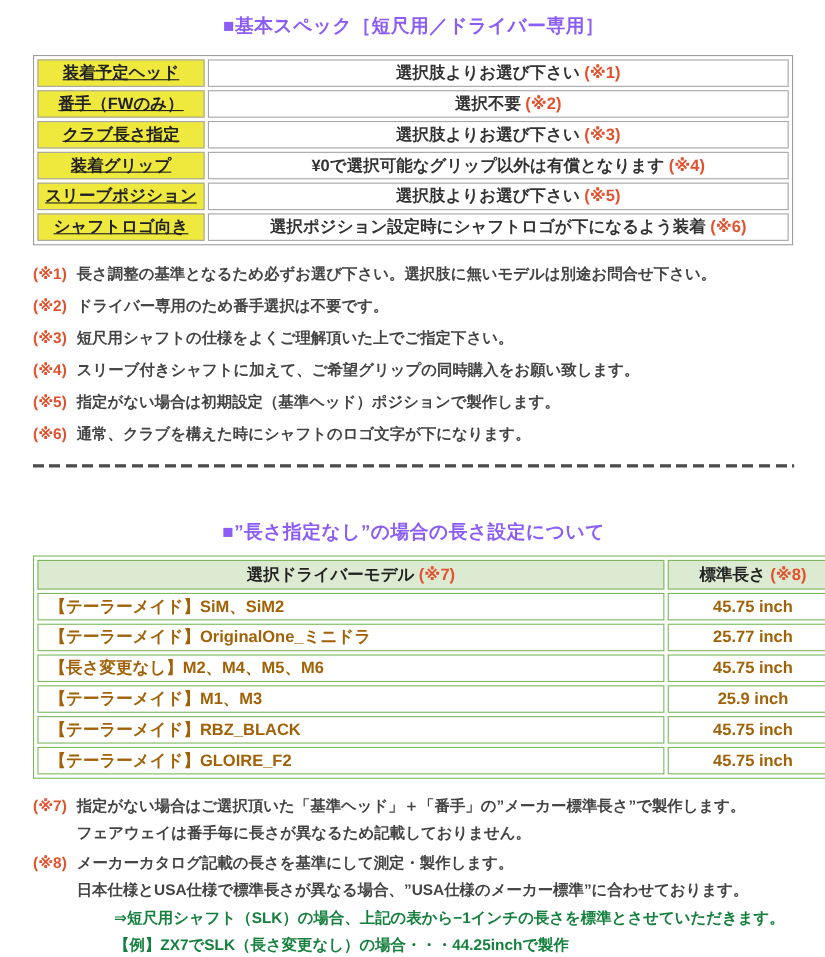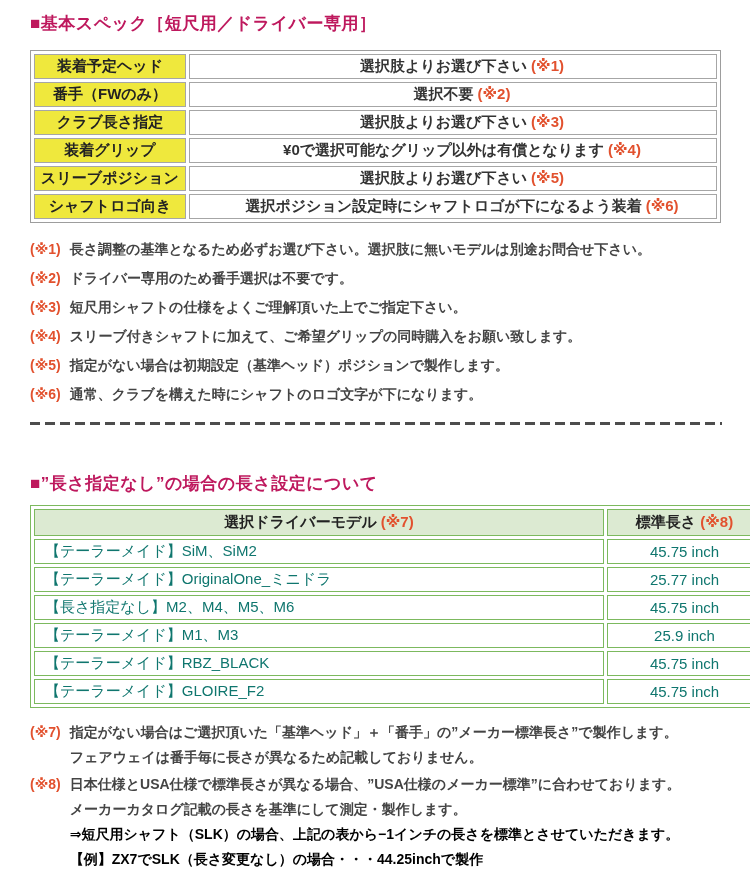--- a/index.html
+++ b/index.html
@@ -10,22 +10,23 @@
     font-family: "Liberation Sans", "DejaVu Sans", sans-serif;
     color: #333333;
   }
   .page { width: 750px; min-height: 870px; padding: 12px 28px 14px 30px; }
 
   
   .sec-title {
     margin: 0;
     font-size: 17px;
     font-weight: bold;
-    color: #be185d;
+    color: #8b5cf6;
     letter-spacing: 0.5px;
+    text-align: center;
   }
   .sec-title-2 { margin-top: 47px; }
 
   
   .spec-table {
     width: 691px;
     margin-top: 15px;
     border-collapse: separate;
     border-spacing: 3px;
     border: 1px solid #9d9d9d;
@@ -37,20 +38,21 @@
     font-size: 15px;
     font-weight: bold;
     text-align: center;
     vertical-align: middle;
     padding: 1px 4px;
   }
   .spec-table td.label-cell {
     background: #efe83d;
     width: 152px;
     color: #222222;
+    text-decoration: underline;
   }
   .spec-table td.value-cell { color: #333333; padding-left: 22px; }
   .note-ref { color: #e2512e; font-weight: bold; margin-left: 4px; }
 
   
   .notes {
     list-style: none;
     margin: 18px 0 0 0;
     padding: 0;
     font-size: 14px;
@@ -85,39 +87,39 @@
     font-weight: bold;
     color: #222222;
     text-align: center;
     vertical-align: middle;
     padding: 1px 4px;
   }
   .len-table td {
     border: 1px solid #7cb95e;
     height: 25px;
     font-size: 15px;
-    font-weight: normal;
-    color: #0f766e;
+    font-weight: bold;
+    color: #a16207;
     vertical-align: middle;
     padding: 1px 4px;
   }
   .len-table td.model-cell { text-align: left; padding-left: 10px; }
   .len-table .len-col { width: 155px; text-align: center; margin-left: 36px; }
 
   
   .notes2 {
     margin-top: 12px;
     font-size: 14px;
     font-weight: bold;
     color: #444444;
   }
   .note-block { display: flex; align-items: flex-start; margin-bottom: 2px; }
   .note-block .lines div { line-height: 25px; }
   .note-block .marker { line-height: 25px; }
-  .red-line { color: #000000; }
+  .red-line { color: #15803d; margin-left: 34px; }
 </style>
 </head>
 <body>
 
 <div class="page">
 
   <h2 class="sec-title">■基本スペック［短尺用／ドライバー専用］</h2>
 
   <table class="spec-table">
     <tbody>
@@ -171,21 +173,21 @@
     <tbody>
       <tr>
         <td class="model-cell">【テーラーメイド】SiM、SiM2</td>
         <td class="len-col">45.75 inch</td>
       </tr>
       <tr>
         <td class="model-cell">【テーラーメイド】OriginalOne_ミニドラ</td>
         <td class="len-col">25.77 inch</td>
       </tr>
       <tr>
-        <td class="model-cell">【長さ指定なし】M2、M4、M5、M6</td>
+        <td class="model-cell">【長さ変更なし】M2、M4、M5、M6</td>
         <td class="len-col">45.75 inch</td>
       </tr>
       <tr>
         <td class="model-cell">【テーラーメイド】M1、M3</td>
         <td class="len-col">25.9 inch</td>
       </tr>
       <tr>
         <td class="model-cell">【テーラーメイド】RBZ_BLACK</td>
         <td class="len-col">45.75 inch</td>
       </tr>
@@ -200,21 +202,21 @@
     <div class="note-block">
       <span class="marker">(※7)</span>
       <div class="lines">
         <div>指定がない場合はご選択頂いた「基準ヘッド」＋「番手」の”メーカー標準長さ”で製作します。</div>
         <div>フェアウェイは番手毎に長さが異なるため記載しておりません。</div>
       </div>
     </div>
     <div class="note-block">
       <span class="marker">(※8)</span>
       <div class="lines">
+        <div>メーカーカタログ記載の長さを基準にして測定・製作します。</div>
         <div>日本仕様とUSA仕様で標準長さが異なる場合、”USA仕様のメーカー標準”に合わせております。</div>
-        <div>メーカーカタログ記載の長さを基準にして測定・製作します。</div>
         <div class="red-line">⇒短尺用シャフト（SLK）の場合、上記の表から−1インチの長さを標準とさせていただきます。</div>
         <div class="red-line">【例】ZX7でSLK（長さ変更なし）の場合・・・44.25inchで製作</div>
       </div>
     </div>
   </div>
 
 </div>
 
 </body></html>

